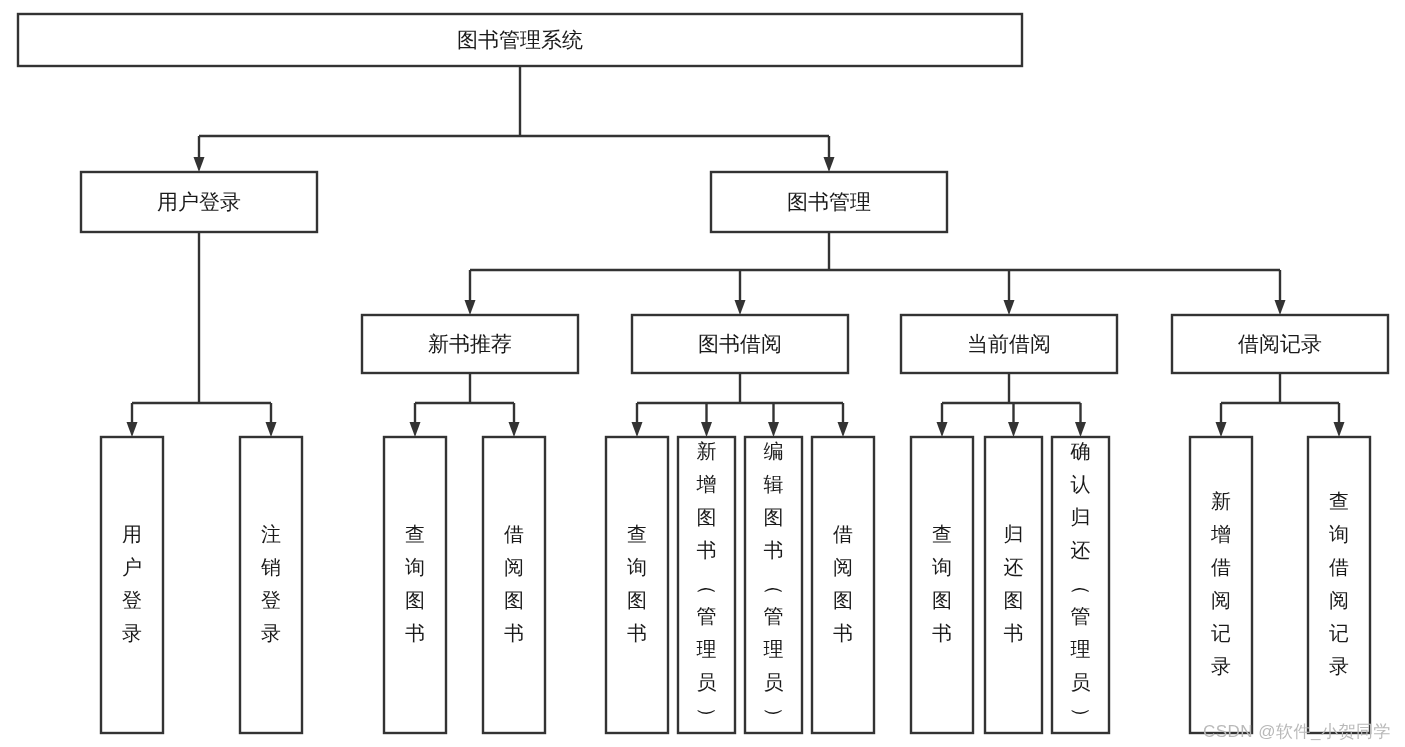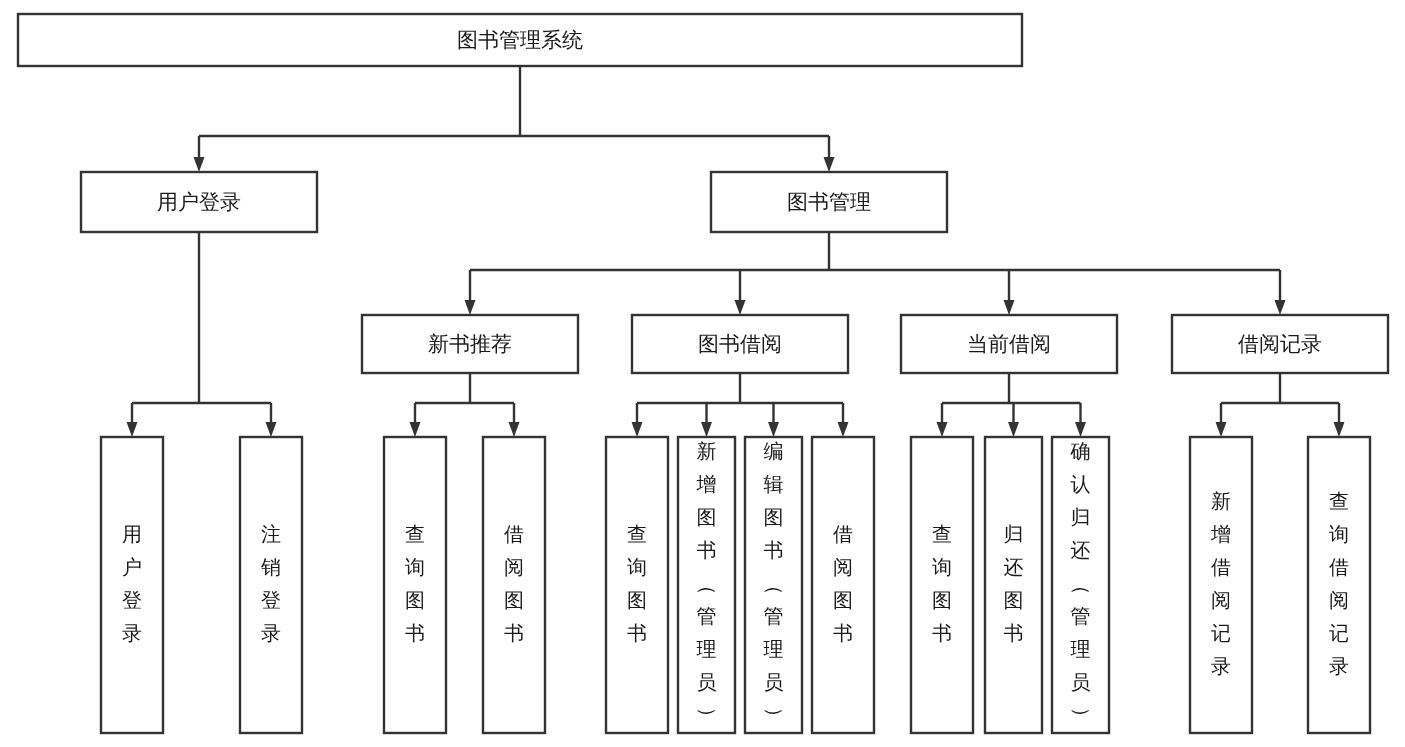--- a/index.html
+++ b/index.html
@@ -275,13 +275,14 @@
           <text x="1339" y="502.5" class="node-label vertical">查</text>
           <text x="1339" y="535.5" class="node-label vertical">询</text>
           <text x="1339" y="568.5" class="node-label vertical">借</text>
           <text x="1339" y="601.5" class="node-label vertical">阅</text>
           <text x="1339" y="634.5" class="node-label vertical">记</text>
           <text x="1339" y="667.5" class="node-label vertical">录</text>
         </g>
       </g>
   </svg>
 
+  <div class="watermark">CSDN @软件_小贺同学</div>
 </div>
 
 </body></html>

